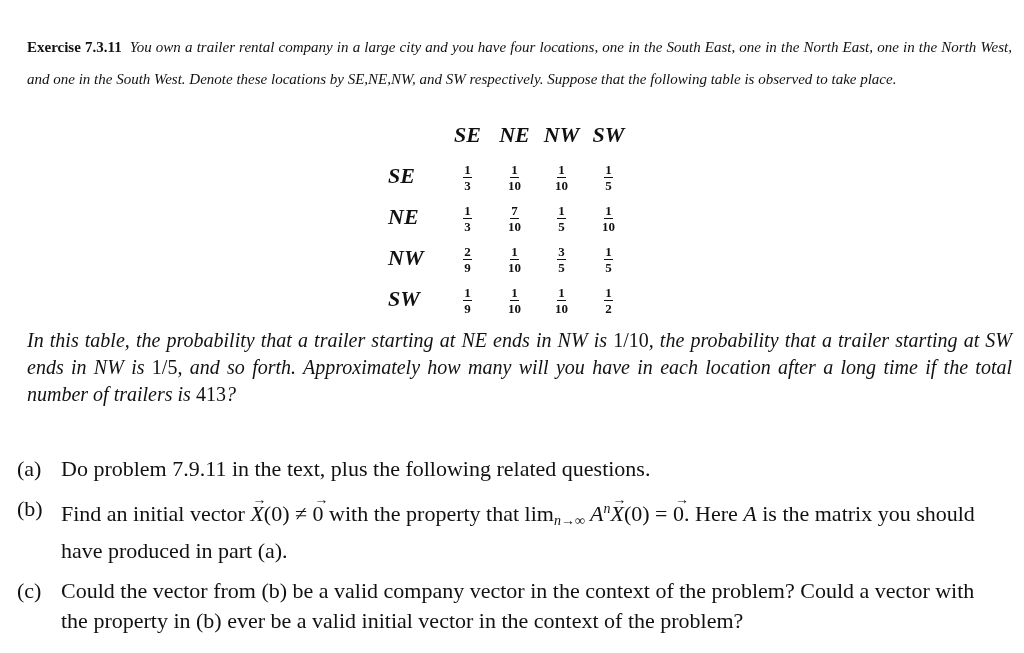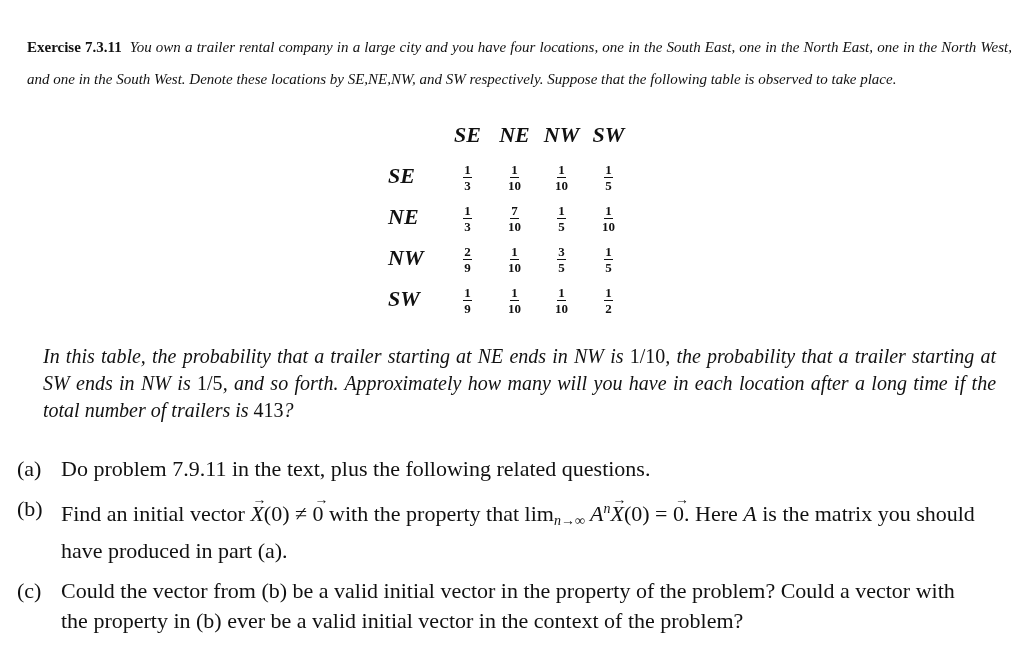--- a/index.html
+++ b/index.html
@@ -21,21 +21,21 @@
     table.trans th.col { font-size: 22px; height: 36px; width: 47px; vertical-align: middle; }
     table.trans th.rowh { font-size: 22px; width: 56px; text-align: left; height: 41px; }
     .frac { display: inline-flex; flex-direction: column; align-items: center; font-style: normal;
       font-size: 13px; line-height: 13px; }
     .frac .num { padding: 0 1px 1px; border-bottom: 1px solid #111; }
     .frac .den { padding-top: 1px; }
     .para2 {
       position: absolute; left: 27px; top: 327px; width: 985px;
       font-family: "Liberation Serif", serif; font-style: italic; font-size: 20px; line-height: 27px;
     }
-    .para2 p { margin: 16px; text-align: justify; }
+    .para2 p { margin: 0; text-align: justify; }
     .para2 .upright { font-style: normal; }
     .questions {
       position: absolute; left: 17px; top: 454px; width: 960px;
       font-family: "DejaVu Serif", "Liberation Serif", serif;
       font-family: "Liberation Serif", serif;
       font-size: 22px; line-height: 30px;
     }
     .q { display: flex; margin-bottom: 10px; }
     .q .lbl { width: 44px; flex: none; }
     .q .txt { flex: 1; }
@@ -151,15 +151,15 @@
   <div class="q">
     <span class="lbl">(a)</span>
     <span class="txt">Do problem 7.9.11 in the text, plus the following related questions.</span>
   </div>
   <div class="q">
     <span class="lbl">(b)</span>
     <span class="txt"><span>Find an initial vector </span><span class="vec">X</span><span>(0) ≠ </span><span class="vec zero">0</span><span> with the property that lim</span><span class="sub">n→∞</span><span class="it"> A</span><span class="sup">n</span><span class="vec">X</span><span>(0) = </span><span class="vec zero">0</span><span>. Here </span><span class="it">A</span><span> is the matrix you should have produced in part (a).</span></span>
   </div>
   <div class="q">
     <span class="lbl">(c)</span>
-    <span class="txt">Could the vector from (b) be a valid initial vector in the property of the problem? Could a vector with the property in (b) ever be a valid initial vector in the context of the problem?</span>
+    <span class="txt">Could the vector from (b) be a valid company vector in the context of the problem? Could a vector with the property in (b) ever be a valid initial vector in the context of the problem?</span>
   </div>
 </div>
 
 </body></html>

